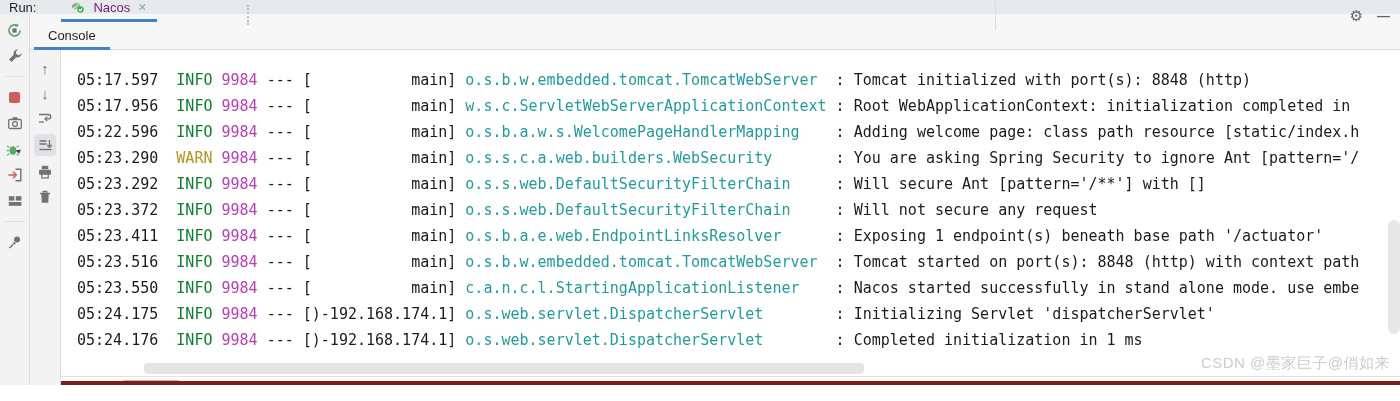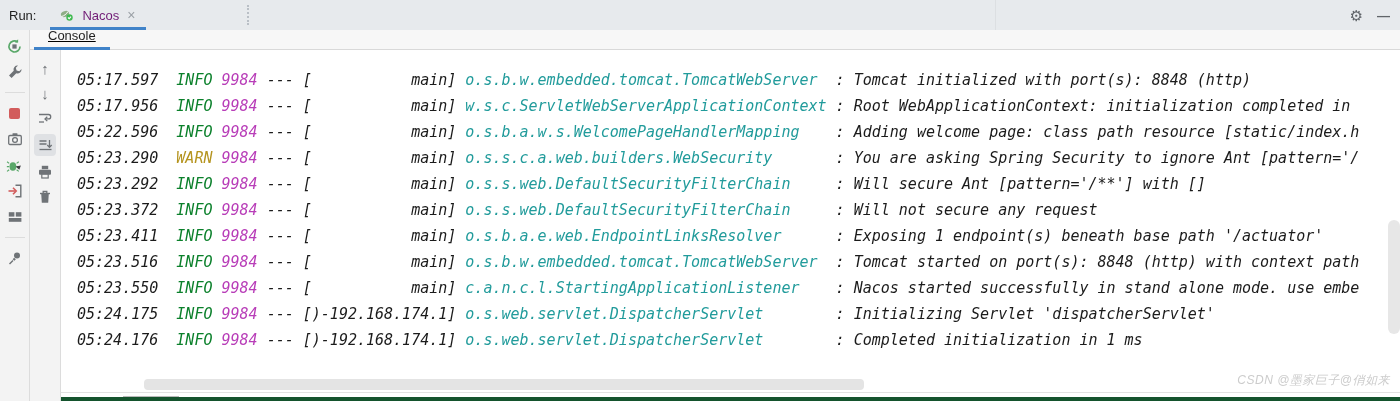--- a/index.html
+++ b/index.html
@@ -1,21 +1,21 @@
 <!DOCTYPE html>
 <html><head>
 <meta charset="utf-8">
 <style>
   * { margin:0; padding:0; box-sizing:border-box; }
   html,body { width:1400px; height:401px; overflow:hidden; background:#fff;
               font-family:"Liberation Sans", sans-serif; }
 
   
-  .topbar { position:relative; height:30px; background:#e7eaed;
-            display:flex; align-items:center; }
+  .topbar { position:relative; height:14px; background:#e7eaed;
+            display:flex; align-items:center;gap:11px; }
   .run-label { font-size:13px; color:#1f1f1f; padding:0 12px 0 9px; }
   .run-tab { position:relative; height:30px; display:flex; align-items:center;
              gap:6px; padding:0 10px 0 8px; margin-left:2px; cursor:default; }
   .run-tab .title { font-size:13px; color:#701a75; }
   .run-tab .close { font-size:14px; color:#9aa0a6; margin-left:2px; cursor:pointer; }
   .tab-underline { position:absolute; left:0; right:0; bottom:0; height:3px;
                    background:#4083c9; }
   .grip { position:absolute; left:247px; top:5px; height:20px; width:0;
           border-left:2px dotted #b9bfc6; }
   .topbar-divider { position:absolute; left:995px; top:0; height:30px; width:1px;
@@ -26,50 +26,50 @@
   .minimize { font-size:13px; color:#61656a; cursor:pointer; line-height:1;
               font-weight:bold; }
 
   
   .main { display:flex; height:371px; }
   .col1 { width:30px; background:#f3f3f3; border-right:1px solid #dcdcdc;
           display:flex; flex-direction:column; align-items:center;
           padding-top:7px; gap:8px; flex:none; }
   .right { flex:1; display:flex; flex-direction:column; min-width:0; }
 
-  .tabsrow { height:20px; background:#f7f7f7; border-bottom:1px solid #d9d9d9;
-             display:flex; align-items:flex-end; padding-left:4px;text-decoration:underline; }
+  .tabsrow { height:36px; background:#f7f7f7; border-bottom:1px solid #d9d9d9;
+             display:flex; align-items:flex-end; padding-left:4px; }
   .ctab { position:relative; height:28px; display:flex; align-items:center;
           gap:5px; padding:0 14px; font-size:13px; color:#1f1f1f; cursor:pointer; }
   .ctab.active .ctab-underline { position:absolute; left:0; right:0; bottom:-1px;
           height:3px; background:#4083c9; }
 
   .content { flex:1; display:flex; min-height:0; }
   .col2 { width:31px; background:#f3f3f3; border-right:1px solid #dcdcdc;
           display:flex; flex-direction:column; align-items:center;
           padding-top:9px; gap:7px; flex:none; }
 
   .console { position:relative; flex:1; background:#ffffff; overflow:hidden;
-             border-bottom:4px solid #14532d;font-style:italic; }
+             border-bottom:4px solid #7f1d1d; }
   #log { padding:17px 0 0 16px; font-family:"DejaVu Sans Mono", monospace;
          font-size:15px; line-height:26px; white-space:pre; color:#1b1b1b; }
   .lv-info { color:#0b802b; }
   .lv-warn { color:#b5941f;margin-top:44px; }
   .pid     { color:#b83db8; }
   .logger  { color:#219b9b; }
 
   .vscroll  { position:absolute; right:0; top:170px; width:12px; height:114px;
               background:#e7e7e7; border-radius:6px; }
   .hscroll  { position:absolute; left:83px; bottom:7px; width:720px; height:11px;
               background:#e4e4e4; border-radius:4px; }
   .hscroll2 { position:absolute; left:62px; bottom:-4px; width:56px; height:5px;
               background:#b9b9b9; }
   .bottom-line { position:absolute; left:0; right:0; bottom:4px; height:1px;
               background:#e2e2e2; }
-  .watermark { position:absolute; right:10px; bottom:8px; font-size:12px;
+  .watermark { position:absolute; right:10px; bottom:8px; font-size:15px;
                color:#cccccc; letter-spacing:.5px; }
 
   
   .ic { width:18px; height:18px; display:flex; align-items:center;
         justify-content:center; cursor:pointer; flex:none; }
   .ic svg { display:block; }
   .ic.sel { background:#dfe1e4; border-radius:4px; width:22px; height:22px; }
   .tb-div { width:20px; height:1px; background:#dcdcdc; margin:3px 0; }
   .stop-sq { width:11px; height:11px; background:#d25c5c; border-radius:2px; }
   .arrow-glyph { font-size:15px; color:#6f7377; line-height:1; }

